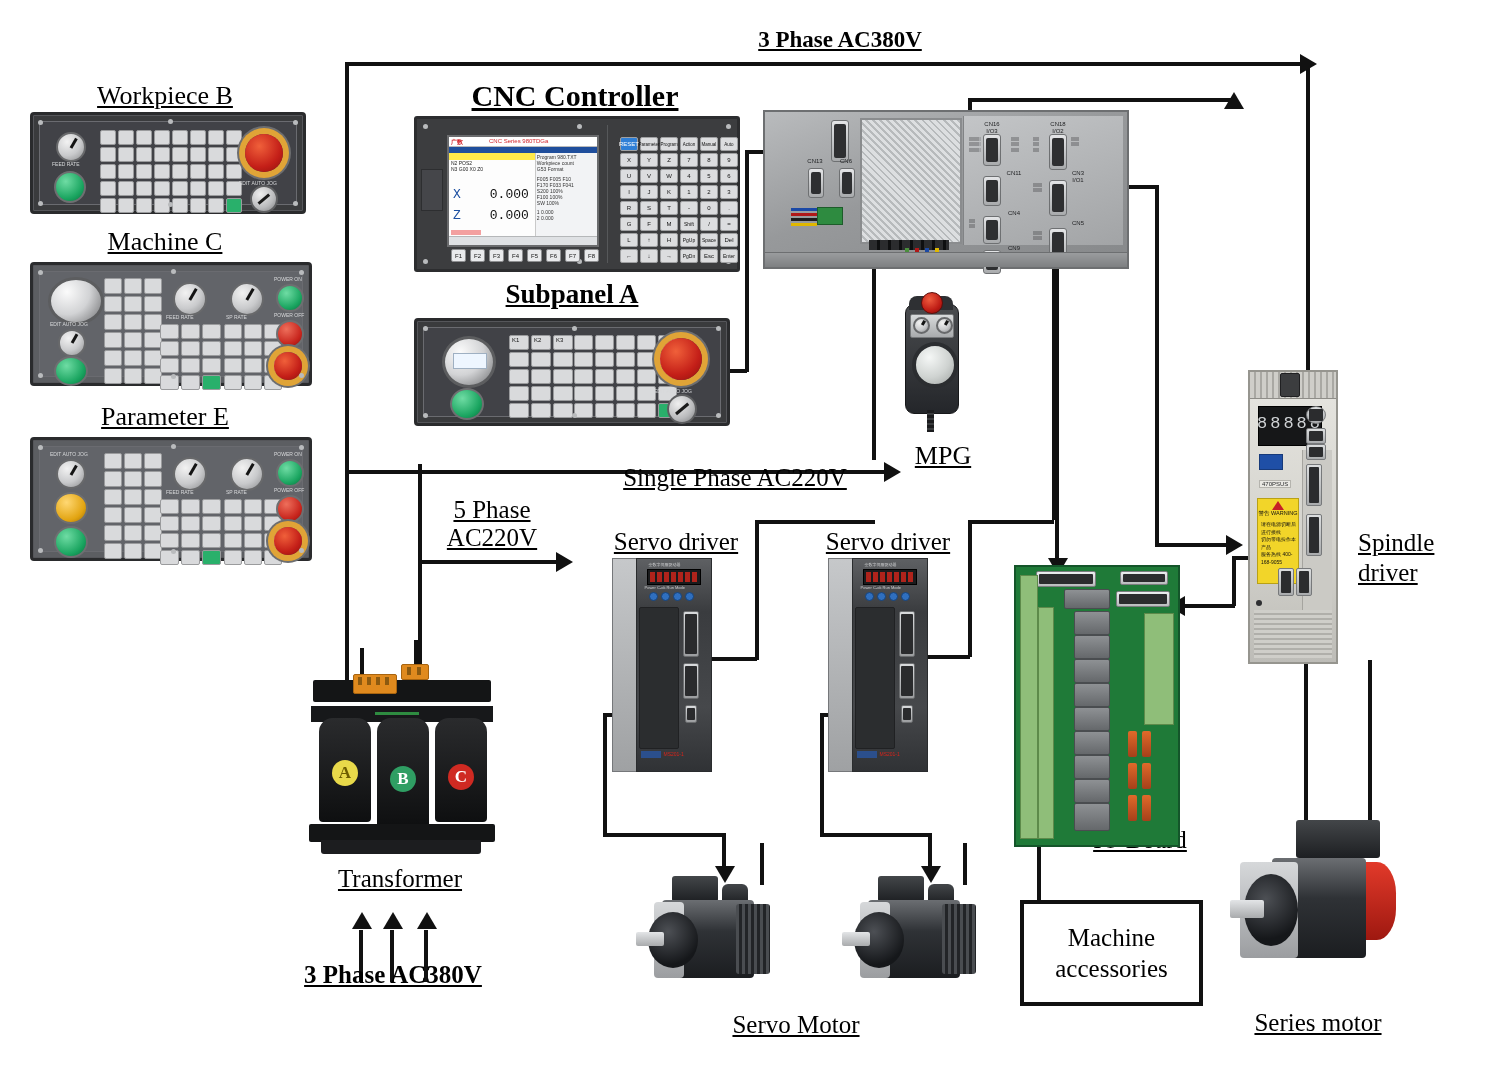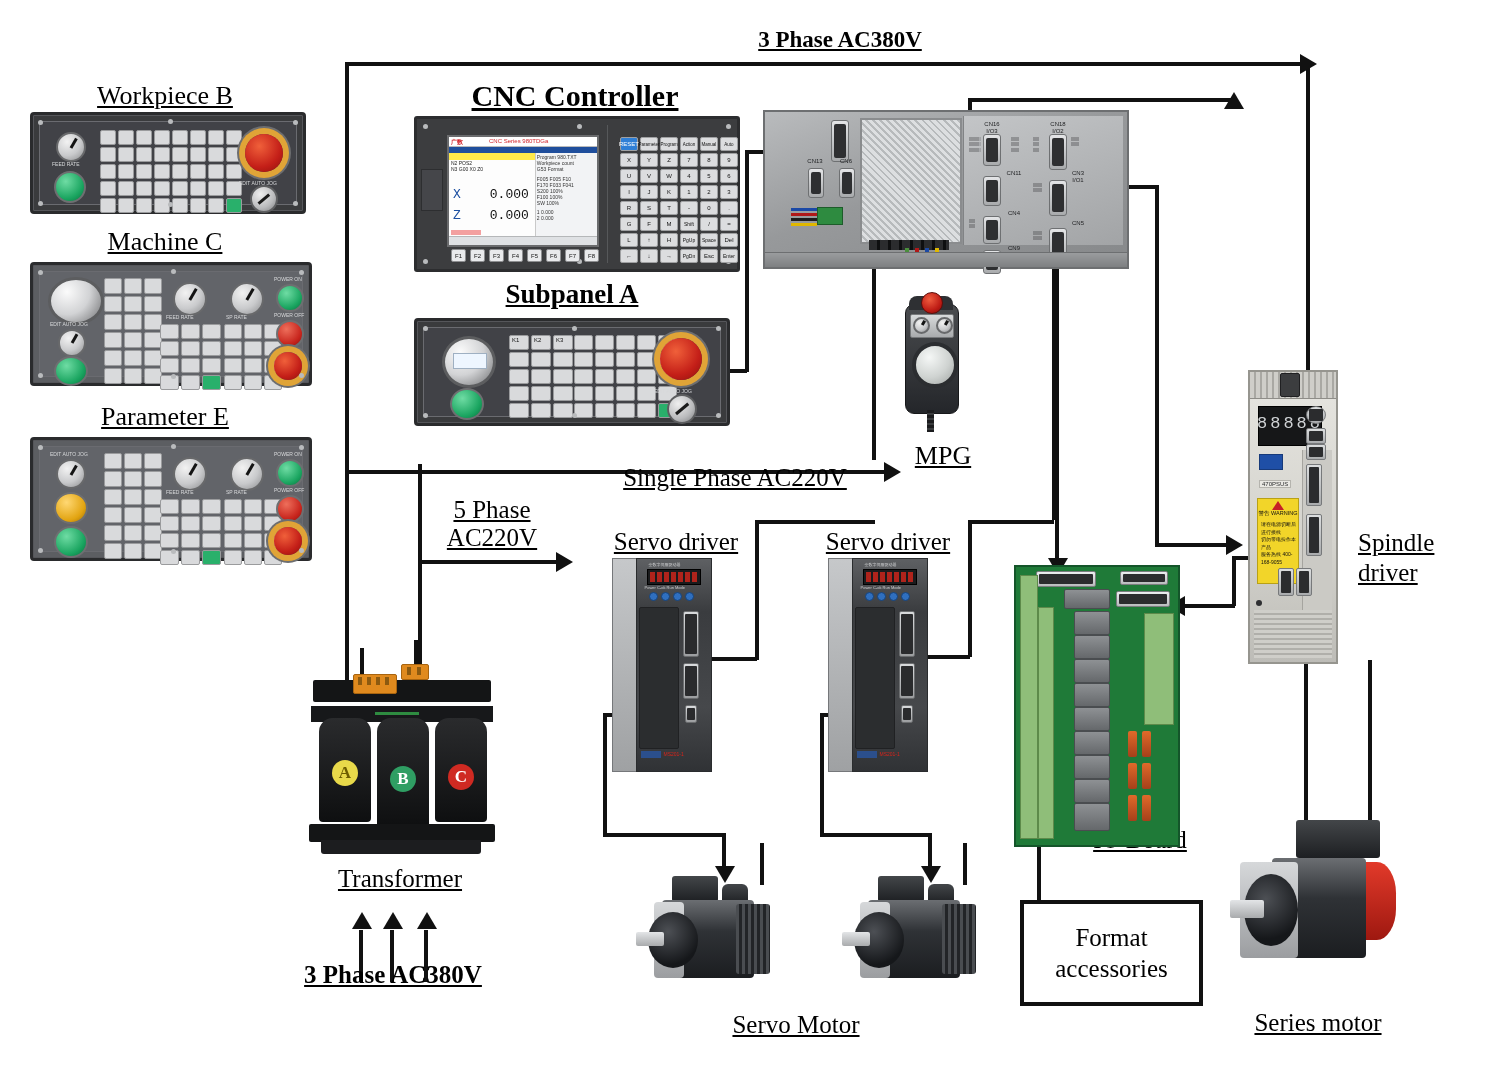--- a/index.html
+++ b/index.html
@@ -268,21 +268,21 @@
   <div class="lbl c t-med" style="left:1140px;top:827px;">IO Board</div>
   <div class="lbl t-med" style="left:1358px;top:530px;">Spindle</div>
   <div class="lbl t-med" style="left:1358px;top:560px;">driver</div>
   <div class="lbl c t-med" style="left:400px;top:866px;">Transformer</div>
   <div class="lbl c t-bold" style="left:393px;top:962px;font-size:25px;">3 Phase AC380V</div>
   <div class="lbl c t-med" style="left:796px;top:1012px;">Servo Motor</div>
   <div class="lbl c t-med" style="left:1318px;top:1010px;">Series motor</div>
 
   <div class="accbox" style="left:1020px;top:900px;width:175px;height:98px;">
     <div>
-      <div>Format</div>
+      <div>Machine</div>
       <div>accessories</div>
     </div>
   </div>
 
   <div class="panel" style="left:30px;top:112px;width:270px;height:96px;">
     <div class="inner">
       <div class="knob" style="left:16px;top:10px;width:26px;height:26px;">
           <div class="ptr"></div>
         </div>
       <div class="micro" style="left:12px;top:39px;">FEED RATE</div>

